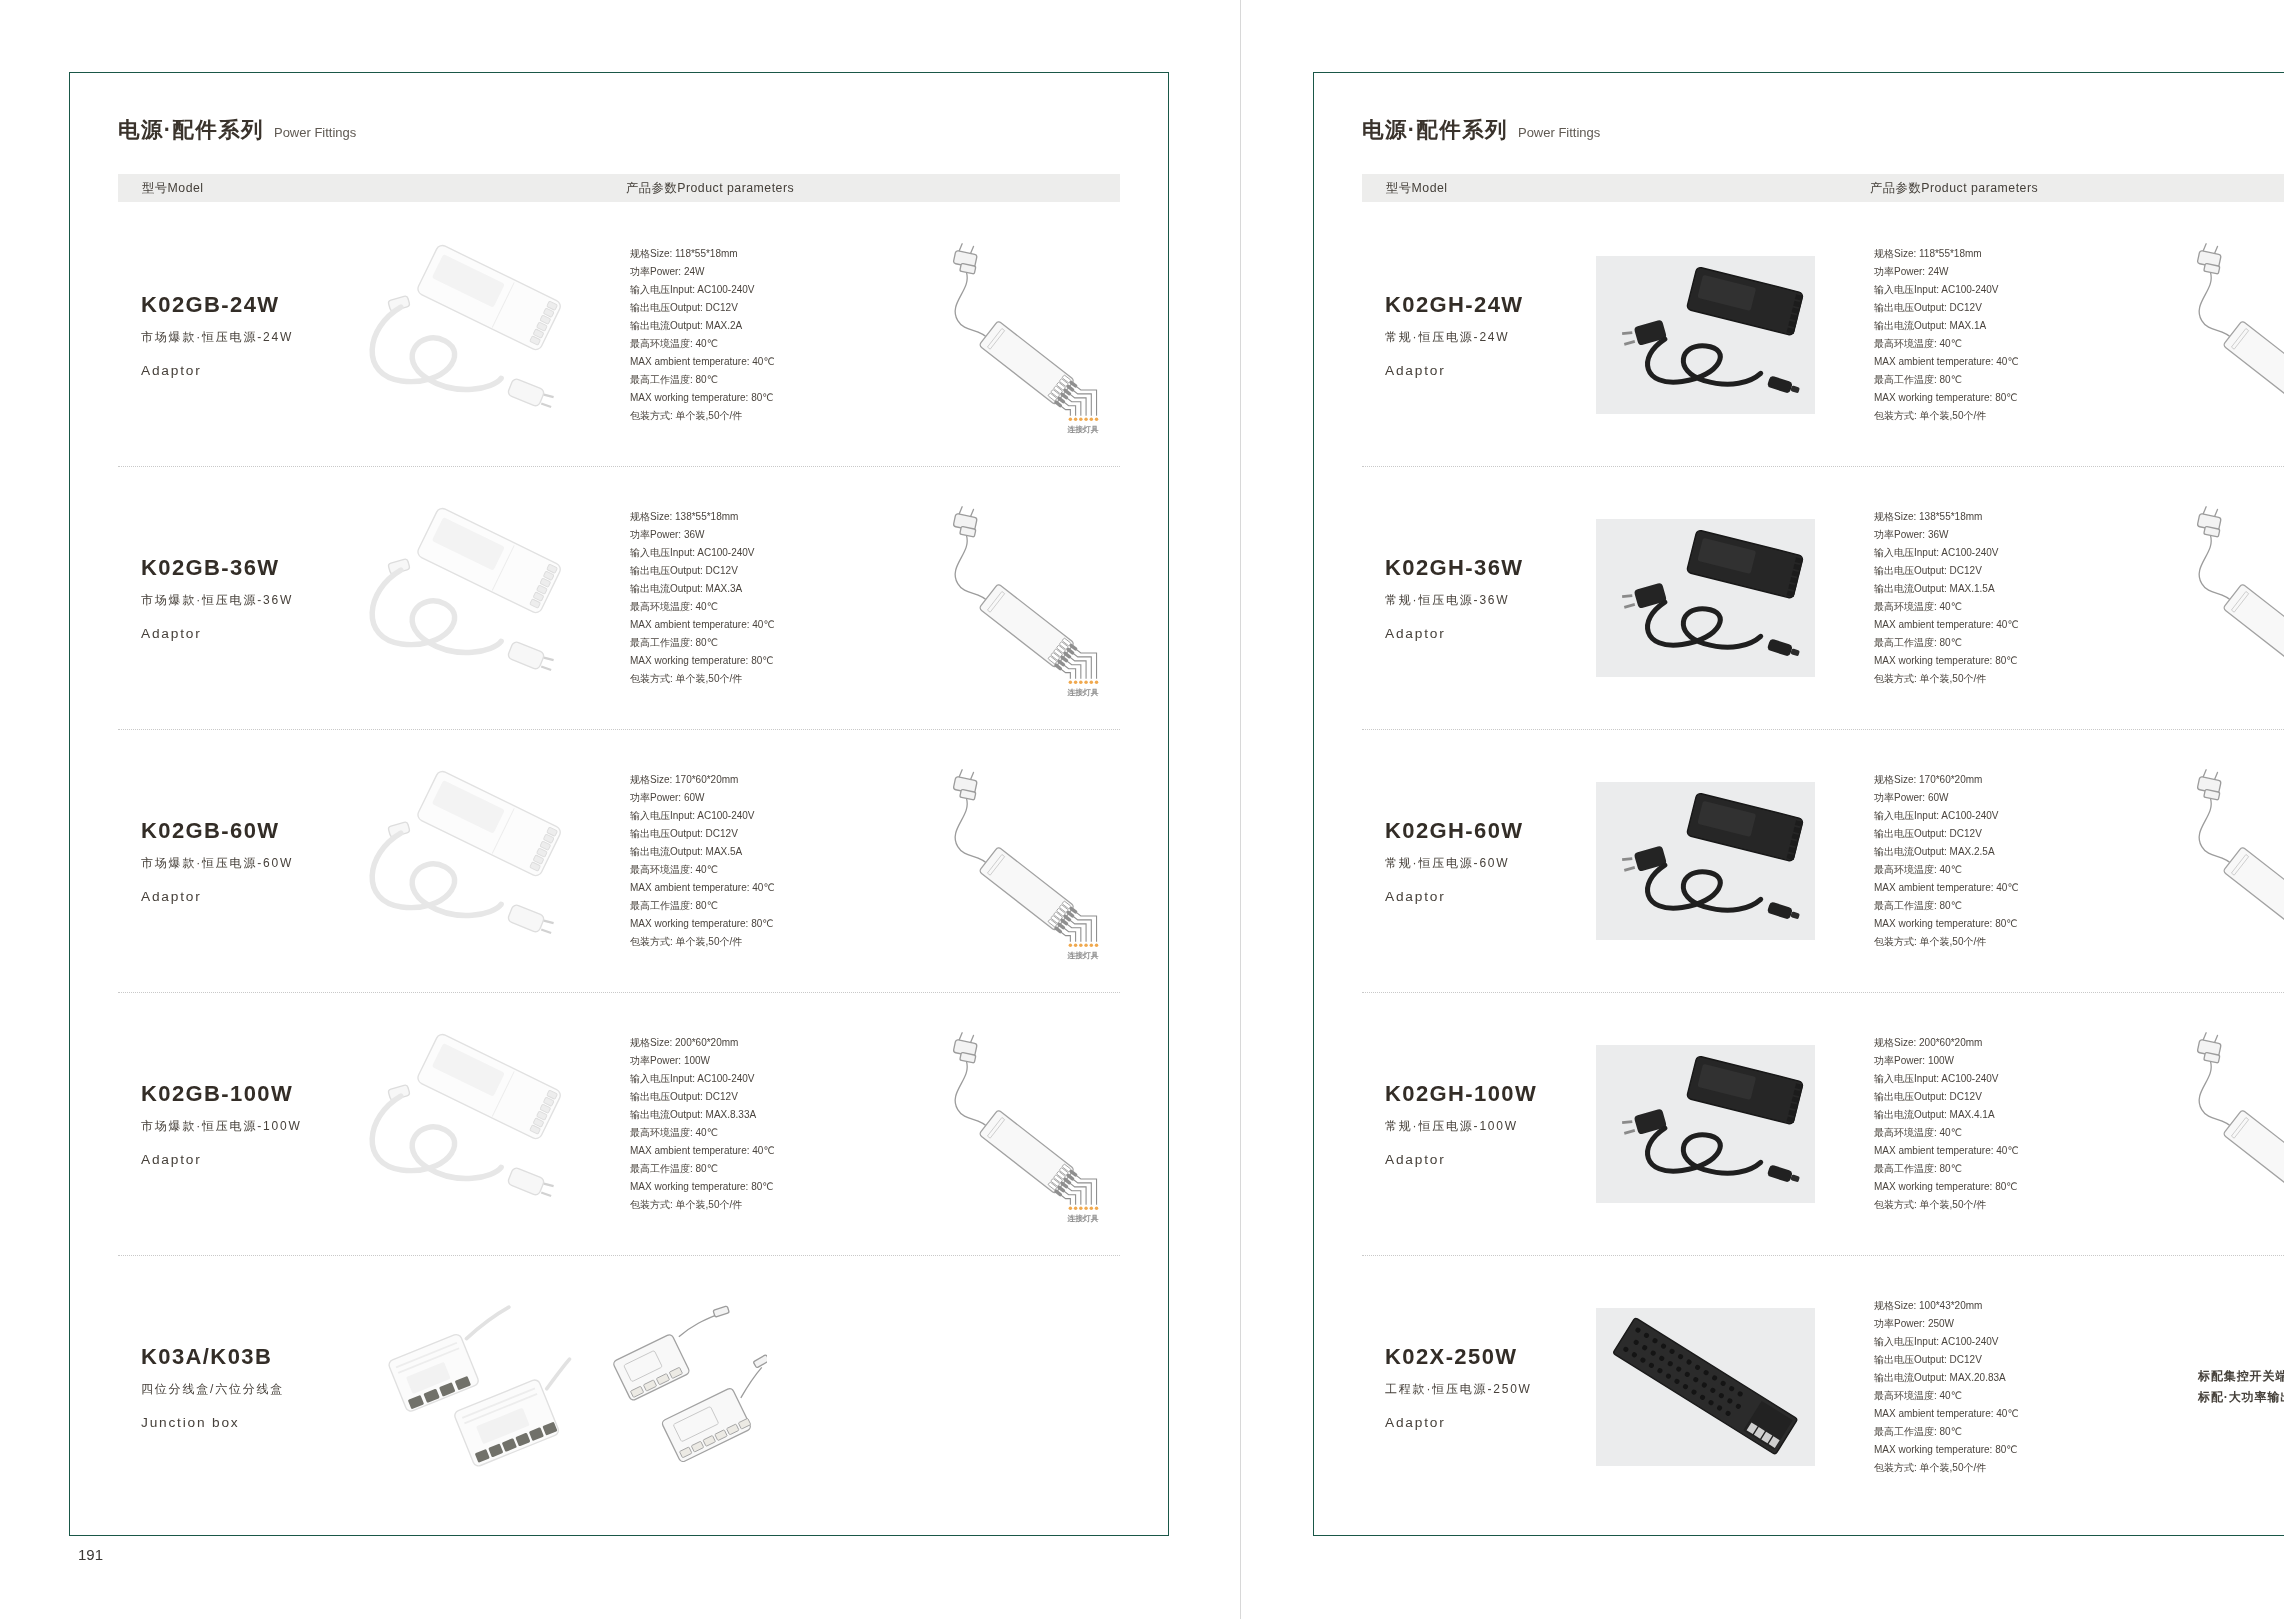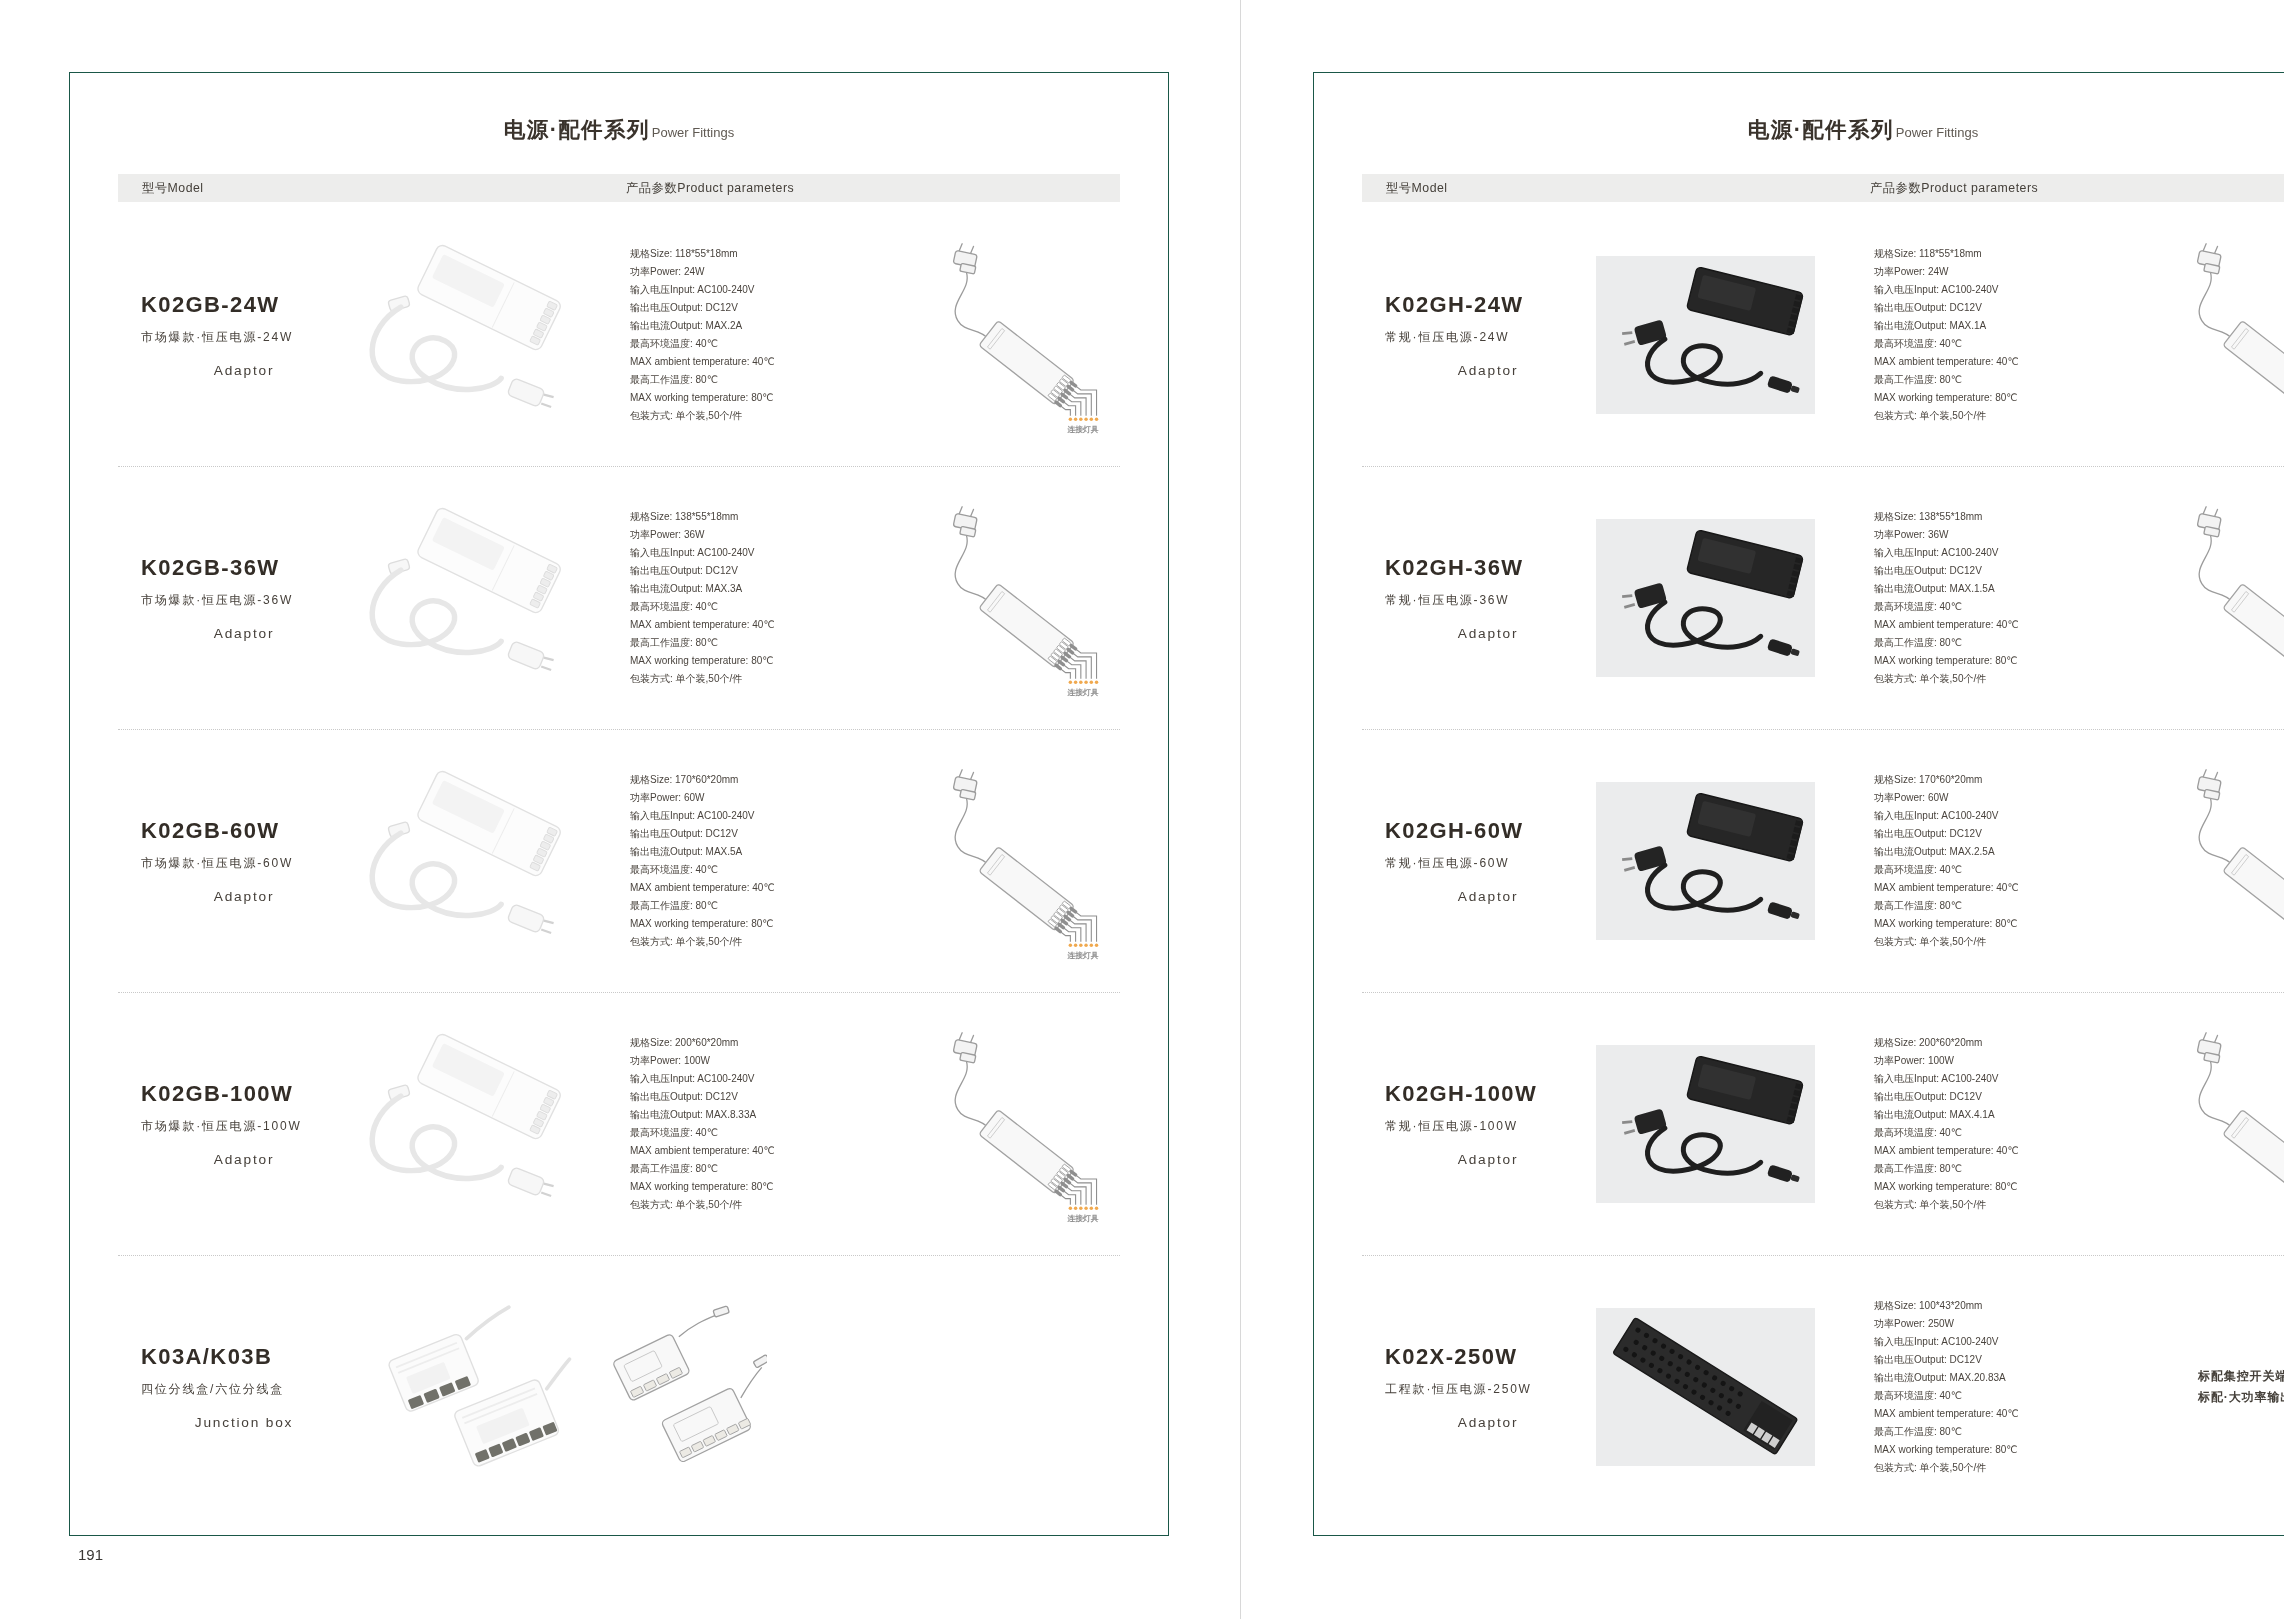--- a/index.html
+++ b/index.html
@@ -2,33 +2,33 @@
 <html style="font-size:7.3px"><head>
 <meta charset="utf-8">
 <style>
   html,body{margin:0;padding:0;background:#ffffff;font-family:"Liberation Sans","DejaVu Sans",sans-serif;}
   #canvas{position:relative;width:2483px;height:1620px;background:#ffffff;overflow:hidden;}
   .center-divider{position:absolute;left:1240px;top:0;width:1.4px;height:1620px;background:#d8d8d8;}
   .page{position:absolute;top:72px;width:1100px;height:1464px;border:1.8px solid #1a5748;background:#fff;box-sizing:border-box;}
   .page.left{left:69px}
   .page.right{left:1313px}
   .page-inner{position:absolute;inset:0;padding:42px 48px 17.4px;box-sizing:border-box;display:flex;flex-direction:column;}
-  .page-header{display:flex;align-items:baseline;gap:2px;flex:none;justify-content:center;}
+  .page-header{display:flex;align-items:baseline;gap:10px;flex:none;}
   .h-zh{font-size:21.5px;font-weight:700;color:#3a332c;letter-spacing:1.4px;}
   .h-en{font-size:13px;color:#5f5952;}
   .table-bar{margin-top:30px;height:28px;background:#ededec;position:relative;flex:none;}
   .th-model,.th-params{position:absolute;top:50%;transform:translateY(-50%);font-size:12.3px;color:#45403a;letter-spacing:0.5px;}
   .th-model{left:24px}
   .th-params{left:508px}
   .rows{flex:1;display:flex;flex-direction:column;margin-top:1.8px;}
   .row{flex:1;display:grid;grid-template-columns:206px 228px 347px 1fr;align-items:center;padding-left:23px;position:relative;box-sizing:border-box;}
   .row:not(:last-child){border-bottom:1.4px dotted #c9c9c9;}
   .model{font-size:22px;font-weight:700;letter-spacing:1.4px;color:#332d27;}
   .subtitle{margin-top:11px;font-size:12px;letter-spacing:1.8px;color:#46403a;}
-  .type-en{margin-top:17px;font-size:13.7px;letter-spacing:1.8px;color:#46403a;text-align:center;}
+  .type-en{margin-top:17px;font-size:13.7px;letter-spacing:1.8px;color:#46403a;}
   .col-photo{display:flex;align-items:center;justify-content:center;}
   .col-photo svg{display:block;}
   .photo-box{width:219px;height:158px;background:#ebeced;display:flex;align-items:center;justify-content:center;}
   .col-specs{padding-left:55px;}
   .spec-line{font-size:10px;line-height:18px;color:#4a443e;white-space:pre-wrap;}
   .col-diagram{position:relative;height:210px;display:flex;align-items:center;justify-content:flex-start;font-weight:bold;}
   .col-diagram svg{width:192px;height:196px;}
   .diagram-label{position:absolute;left:161px;bottom:4.6px;transform:translateX(-50%);font-size:7.8px;color:#8f8f8f;white-space:nowrap;}
   .col-diagram.text-only{flex-direction:column;align-items:flex-start;justify-content:center;padding-left:32px;height:auto;}
   .feature-label{font-size:12px;color:#45403a;letter-spacing:0.9px;line-height:21px;white-space:nowrap;}

